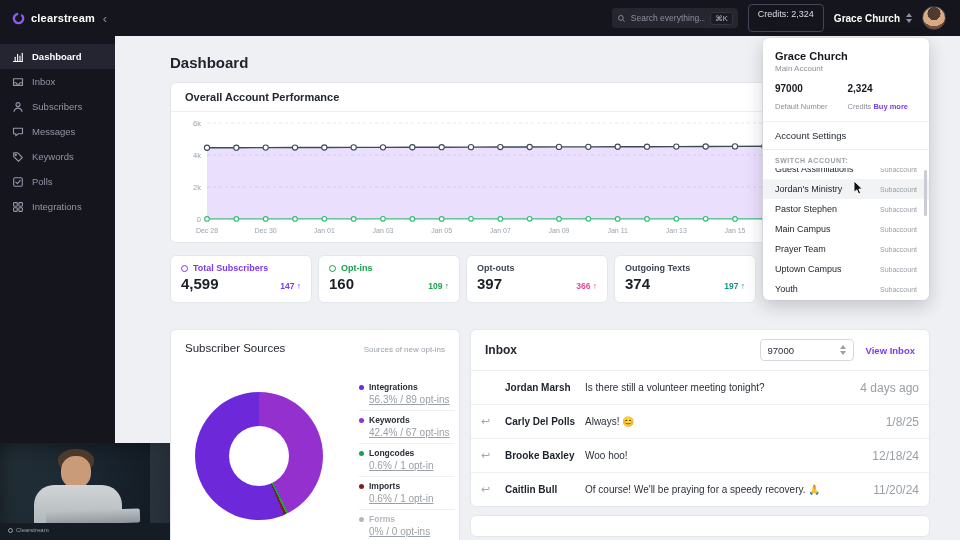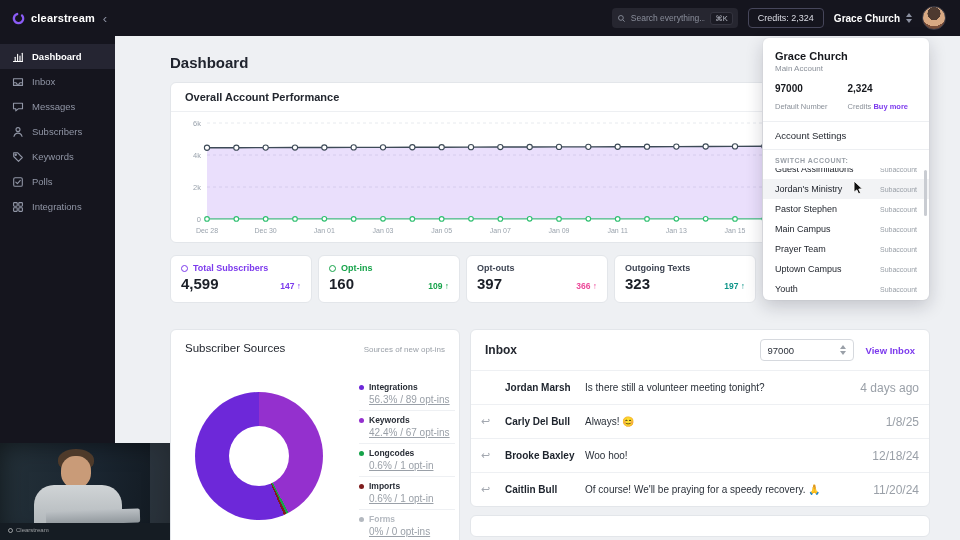--- a/index.html
+++ b/index.html
@@ -17,21 +17,21 @@
   .collapse { margin-left:auto; color:#8b8fa0; font-size:13px; line-height:1; cursor:pointer; }
   .top-right { margin-left:auto; display:flex; align-items:center; gap:10px; padding-right:14px; }
   .searchbox { width:126px; height:20px; background:#262630; border-radius:4px;
     display:flex; align-items:center; gap:5px; padding:0 5px; }
   .searchbox svg { width:9px; height:9px; fill:none; stroke:#8a8e9b; stroke-width:1.2; }
   .searchbox input { flex:1; min-width:0; background:transparent; border:0; outline:0;
     font-family:inherit; font-size:8.5px; color:#cfd1da; }
   .searchbox input::placeholder { color:#8a8e9b; }
   .kbd { font-size:7.5px; color:#b9bcc7; background:#1b1b24; border:1px solid #34343f;
     border-radius:3px; padding:1px 4px; }
-  .credits-pill { height:20px; line-height:18px; padding:0 9px; border:1px solid #46465a;
+  .credits-pill { height:28px; line-height:18px; padding:0 9px; border:1px solid #46465a;
     border-radius:4px; font-size:9px; color:#dcdde5; white-space:nowrap; }
   .acct-select { display:flex; align-items:center; gap:6px; color:#fff; font-size:10px; font-weight:700; }
   .carets { display:flex; flex-direction:column; gap:2px; }
   .caret-up { width:0;height:0;border-left:3px solid transparent;border-right:3px solid transparent;border-bottom:4px solid #8b90a0; }
   .caret-down { width:0;height:0;border-left:3px solid transparent;border-right:3px solid transparent;border-top:4px solid #8b90a0; }
   .avatar { width:24px; height:24px; border-radius:50%;
     background:radial-gradient(circle at 50% 30%, #4e3a30 0 34%, #d8a983 35% 66%, #7a4f3a 67%);
     border:1px solid #3a3a46; }
   
   .sidebar { position:absolute; left:0; top:36px; width:115px; height:504px; background:#15151e; z-index:6; }
@@ -188,34 +188,34 @@
             <path d="M1.5 2.8h9v6.6h-9z"></path>
             <path d="M1.5 6.8h2.6l.9 1.4h2l.9-1.4h2.6"></path>
           </svg>
         </span>
     <span class="side-label">Inbox</span>
   </div>
 
   <div class="side-item">
     <span class="side-icon">
           <svg viewBox="0 0 12 12">
-            <path d="M1.5 2.2h9v5.6H6.2L3.8 9.8V7.8H1.5z"></path>
-          </svg>
-        </span>
-    <span class="side-label">Messages</span>
-  </div>
-
-  <div class="side-item">
-    <span class="side-icon">
-          <svg viewBox="0 0 12 12">
             <circle cx="6" cy="3.6" r="2"></circle>
             <path d="M2 10.4c.6-2.2 2.1-3.3 4-3.3s3.4 1.1 4 3.3"></path>
           </svg>
         </span>
     <span class="side-label">Subscribers</span>
+  </div>
+
+  <div class="side-item">
+    <span class="side-icon">
+          <svg viewBox="0 0 12 12">
+            <path d="M1.5 2.2h9v5.6H6.2L3.8 9.8V7.8H1.5z"></path>
+          </svg>
+        </span>
+    <span class="side-label">Messages</span>
   </div>
 
   <div class="side-item">
     <span class="side-icon">
           <svg viewBox="0 0 12 12">
             <path d="M1.7 1.7h3.8l4.8 4.8-3.8 3.8-4.8-4.8z"></path>
             <circle cx="3.7" cy="3.7" r=".7"></circle>
           </svg>
         </span>
     <span class="side-label">Keywords</span>
@@ -359,21 +359,21 @@
       <span class="s-value">397</span>
       <span class="s-change" style="color: rgb(236, 72, 153);">366 ↑</span>
     </div>
   </div>
 
   <div class="card stat-card">
     <div class="s-label" style="color: rgb(61, 68, 82);">
           <span class="s-name">Outgoing Texts</span>
         </div>
     <div class="s-row">
-      <span class="s-value">323</span>
+      <span class="s-value">374</span>
       <span class="s-change" style="color: rgb(13, 148, 136);">197 ↑</span>
     </div>
   </div>
 </div>
 
   <div class="bottom-row">
     <section class="card sources-card">
       <div class="sources-head">
         <span class="sources-title">Subscriber Sources</span>
         <span class="sources-sub">Sources of new opt-ins</span>
@@ -440,21 +440,21 @@
         <div id="msg-list">
   <div class="msg-row">
     <span class="m-reply"></span>
     <span class="m-name">Jordan Marsh</span>
     <span class="m-text">Is there still a volunteer meeting tonight?</span>
     <span class="m-date">4 days ago</span>
   </div>
 
   <div class="msg-row">
     <span class="m-reply">↩</span>
-    <span class="m-name">Carly Del Bull</span>
+    <span class="m-name">Carly Del Polls</span>
     <span class="m-text">Always! 😊</span>
     <span class="m-date">1/8/25</span>
   </div>
 
   <div class="msg-row">
     <span class="m-reply">↩</span>
     <span class="m-name">Brooke Baxley</span>
     <span class="m-text">Woo hoo!</span>
     <span class="m-date">12/18/24</span>
   </div>

